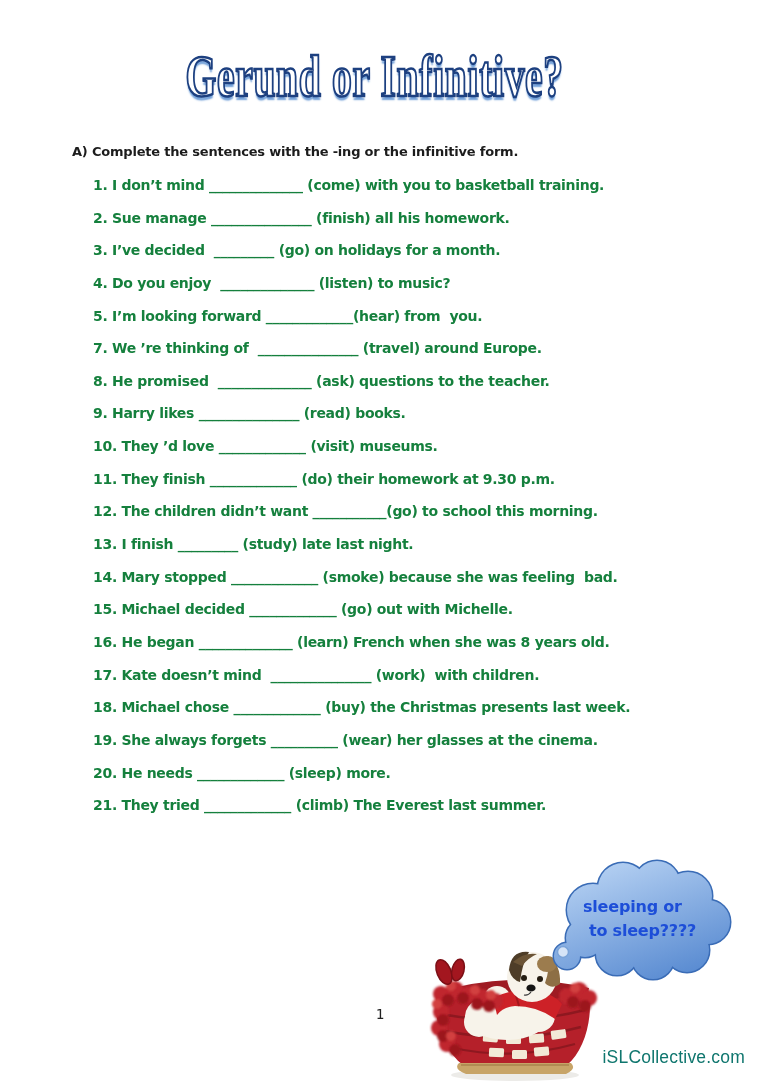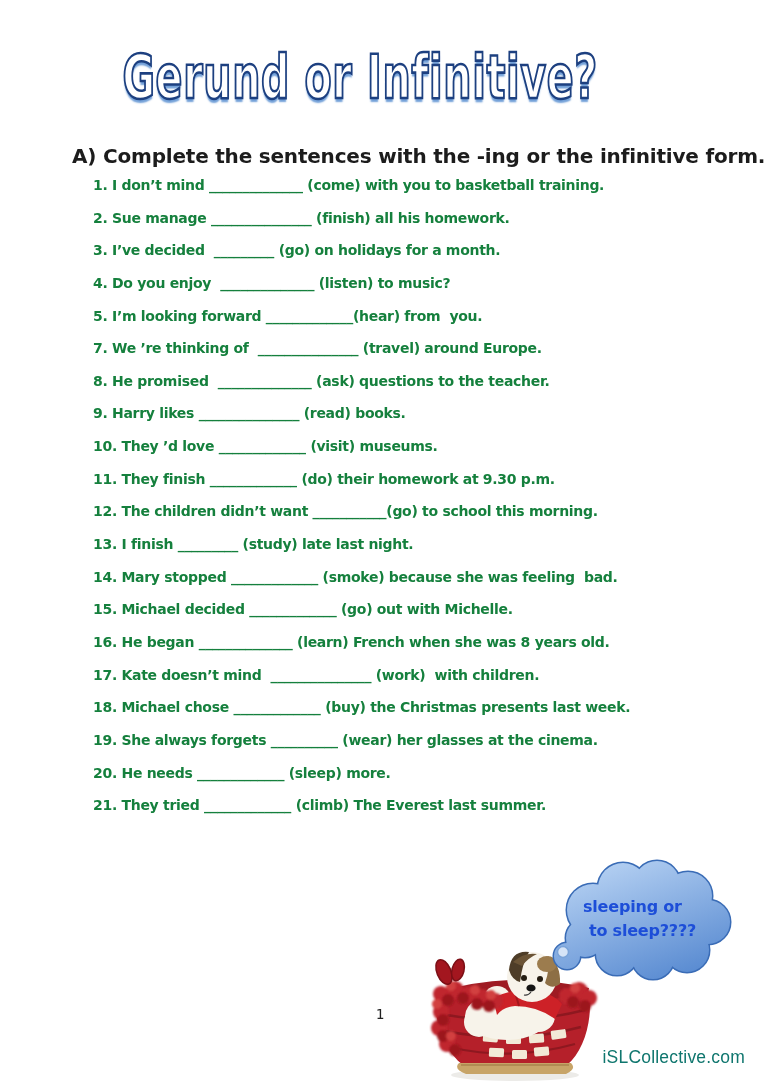--- a/index.html
+++ b/index.html
@@ -3,34 +3,34 @@
 <meta charset="utf-8">
 <style>
   html,body{margin:0;padding:0;}
   body{
     width:766px;height:1084px;position:relative;background:#ffffff;overflow:hidden;
     font-family:"DejaVu Sans",sans-serif;color:#1c1c1c;
   }
   .page{position:absolute;inset:0;}
 
   
-  .title-wrap{position:absolute;top:42px;left:0;width:750px;text-align:left;}
+  .title-wrap{position:absolute;top:42px;left:0;width:750px;text-align:center;font-family:Liberation Serif, serif;}
   .title{
     display:inline-block;
     font-size:60px;font-weight:700;letter-spacing:1px;
     transform:scaleX(.66);transform-origin:center;
     color:#ffffff;
     -webkit-text-stroke:2.6px #1d4080;
     text-shadow:0 4px 2px rgba(106,155,214,.95), 0 1px 0 #6a9bd6, 0 0 1px #1d4080;
     white-space:nowrap;
   }
 
   .instruction{
     position:absolute;left:72px;top:144px;
-    font-size:20px;font-weight:600;letter-spacing:-.2px;white-space:pre-wrap;
+    font-size:13px;font-weight:600;letter-spacing:-.2px;white-space:pre-wrap;
   }
 
   .sentences{position:absolute;left:93px;top:169px;width:640px;}
   .sentence{
     height:32.65px;line-height:32.65px;
     font-size:14px;font-weight:600;letter-spacing:-.3px;
     white-space:pre;color:#15803d;
   }
 
   

